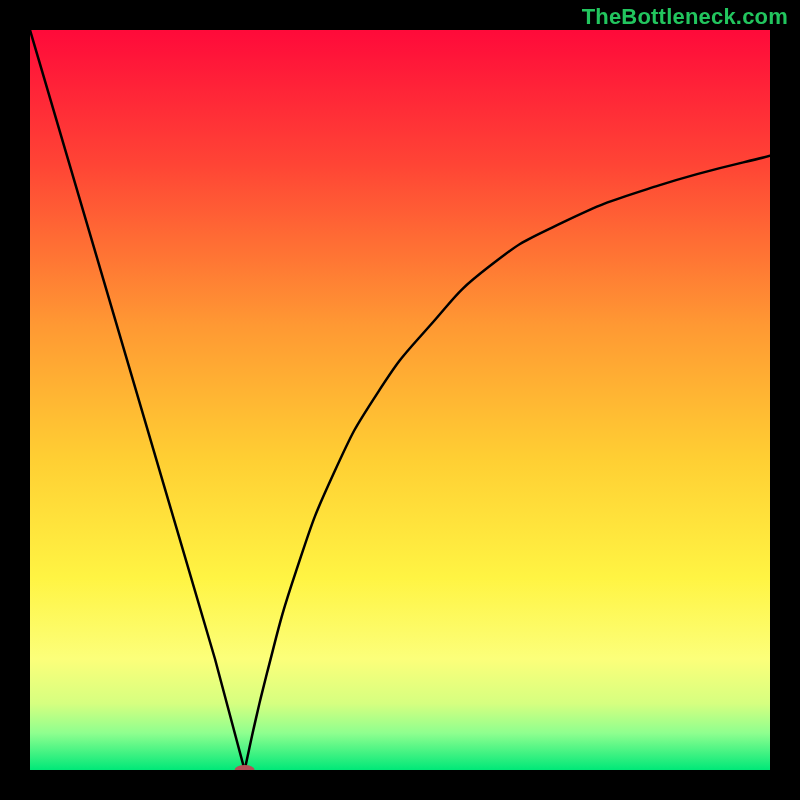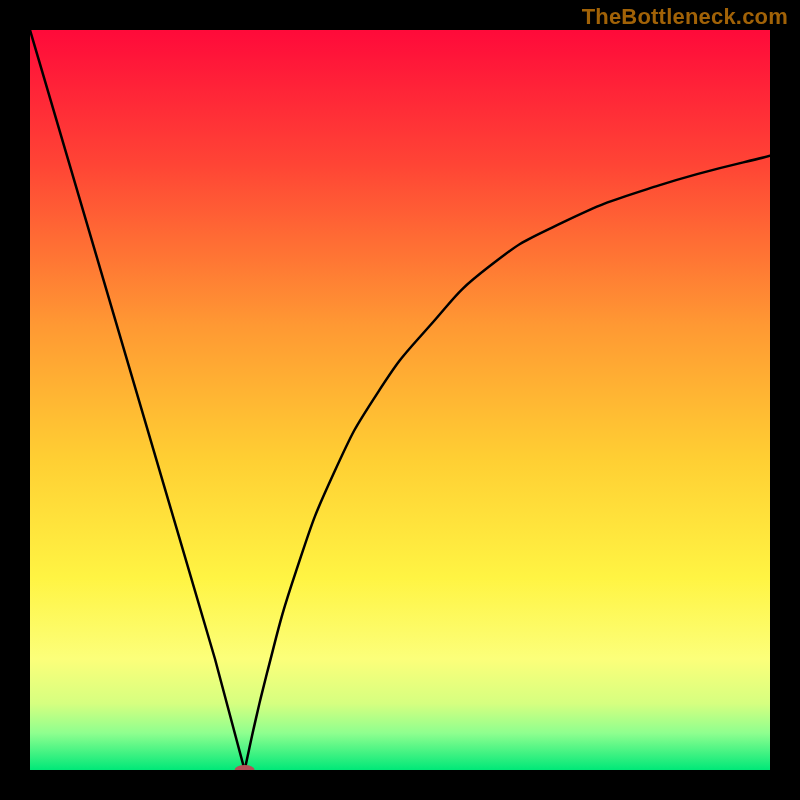--- a/index.html
+++ b/index.html
@@ -18,21 +18,21 @@
     height: 800px;
     background: #000;
   }
   .watermark {
     position: absolute;
     top: 4px;
     right: 12px;
     font-family: Arial, Helvetica, sans-serif;
     font-size: 22px;
     font-weight: 600;
-    color: #a16207;
+    color: #22c55e;
     letter-spacing: 0.2px;
   }
   svg.plot {
     position: absolute;
     left: 30px;
     top: 30px;
     width: 740px;
     height: 740px;
     display: block;
   }

